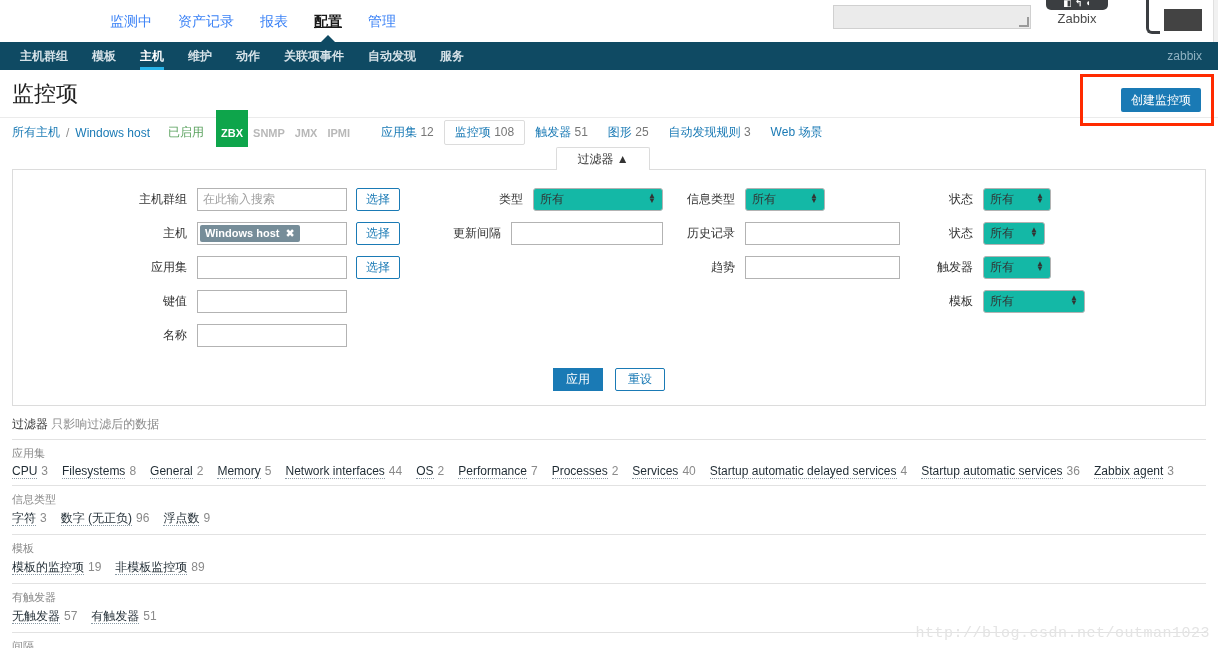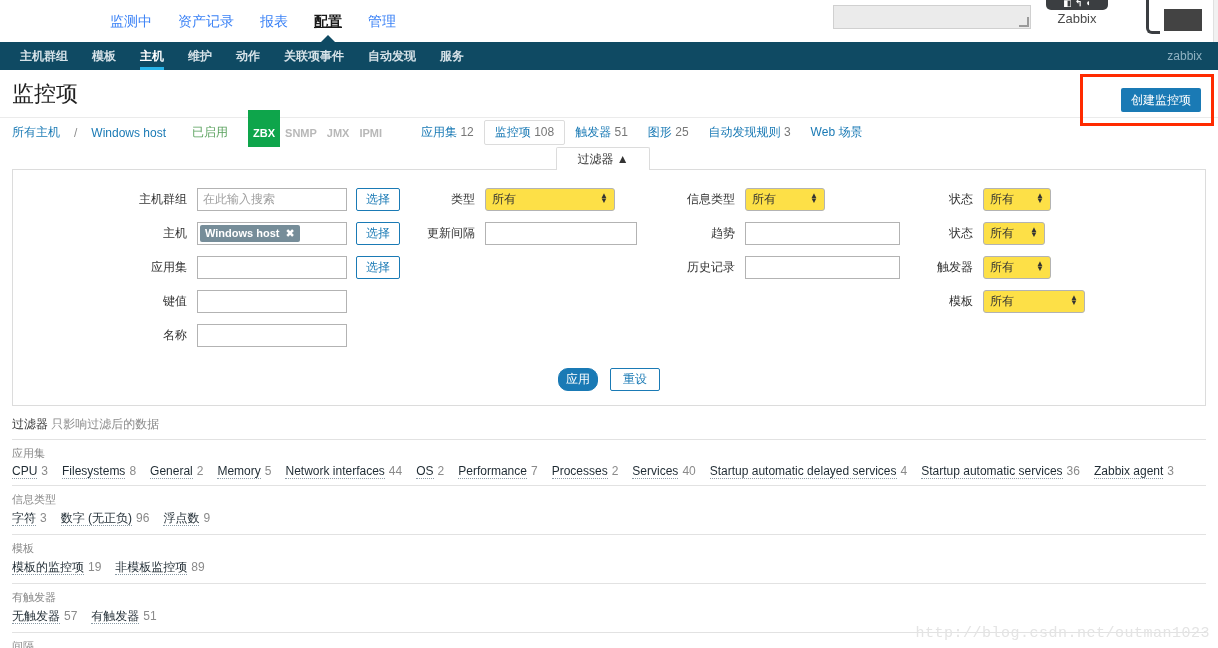--- a/index.html
+++ b/index.html
@@ -173,21 +173,21 @@
     border: 0;
     border-radius: 2px;
     cursor: pointer;
     white-space: nowrap;
   }
 
   
   .crumbs {
     display: flex;
     align-items: center;
-    gap: 8px;
+    gap: 0;
     padding: 0 12px;
     height: 30px;
     border-top: 1px solid #ebebeb;
     font-size: 12px;
   }
   .crumbs a { color: #1a7ab5; text-decoration: none; }
   .crumbs .sep { color: #8f8f8f; margin: 0 6px; }
   .crumbs .enabled { color: #59a15d; margin-left: 18px; }
   .crumbs .avail { display: flex; margin-left: 12px; }
   .crumbs .avail span {
@@ -247,21 +247,21 @@
     border-top: 1px solid #dcdcdc;
     padding: 12px 0 14px 0;
     min-height: 222px;
   }
   .filter-grid {
     display: flex;
     padding-left: 4px;
   }
   .fcol { display: flex; flex-direction: column; }
   .fcol.c1 { width: 396px; }
-  .fcol.c2 { width: 250px; }
+  .fcol.c2 { width: 250px; align-items: flex-end; }
   .fcol.c3 { width: 250px; }
   .fcol.c4 { width: 260px; }
   .frow {
     display: flex;
     align-items: center;
     height: 34px;
   }
   .flabel {
     font-size: 12px;
     color: #333333;
@@ -321,21 +321,21 @@
     height: 17px;
     padding: 0 5px;
     border-radius: 2px;
   }
   .tagpill .x { font-size: 11px; cursor: pointer; }
 
   .sel {
     height: 23px;
     border: 1px solid #b3b3b3;
     border-radius: 3px;
-    background: #fde047;
+    background: #14b8a6;
     font-size: 12px;
     color: #333333;
     position: relative;
     display: flex;
     align-items: center;
     padding: 6px 6px;
     cursor: pointer;
   }
   .sel .val { flex: 1; }
   .sel .spin {
@@ -349,23 +349,23 @@
   .sel-w78  { width: 80px; }
   .sel-w100 { width: 102px; }
 
   .actionrow {
     display: flex;
     justify-content: center;
     gap: 12px;
     margin-top: 16px;
   }
   .btn-apply {
-    width: 40px; height: 23px;
+    width: 50px; height: 23px;
     background: #1a7ab5; color: #fff;
-    border: 1px solid #1a7ab5; border-radius: 10px;
+    border: 1px solid #1a7ab5; border-radius: 0;
     font-size: 12px; cursor: pointer;
     font-family: "Liberation Sans", sans-serif;
   }
   .btn-reset {
     width: 50px; height: 23px;
     background: #ffffff; color: #1a7ab5;
     border: 1px solid #1a7ab5; border-radius: 2px;
     font-size: 12px; cursor: pointer;
     font-family: "Liberation Sans", sans-serif;
   }
@@ -538,25 +538,25 @@
           <div class="flabel">信息类型</div>
           <div class="sel sel-w78">
             <span class="val">所有</span>
             <span class="spin">
                 <span>▲</span>
                 <span>▼</span>
               </span>
           </div>
         </div>
         <div class="frow">
+          <div class="flabel">历史记录</div>
+          <input class="txt w155" style="">
+        </div>
+        <div class="frow">
           <div class="flabel">趋势</div>
-          <input class="txt w155" style="">
-        </div>
-        <div class="frow">
-          <div class="flabel">历史记录</div>
           <input class="txt w155" style="">
         </div>
       </div>
 
       <div class="fcol c4">
         <div class="frow">
           <div class="flabel">状态</div>
           <div class="sel sel-w66">
             <span class="val">所有</span>
             <span class="spin">

